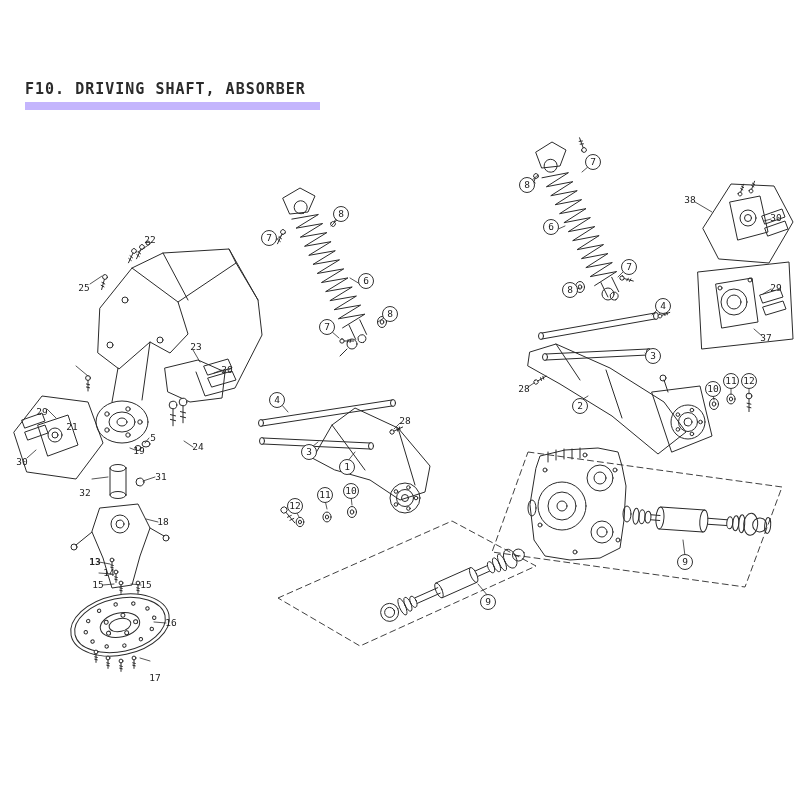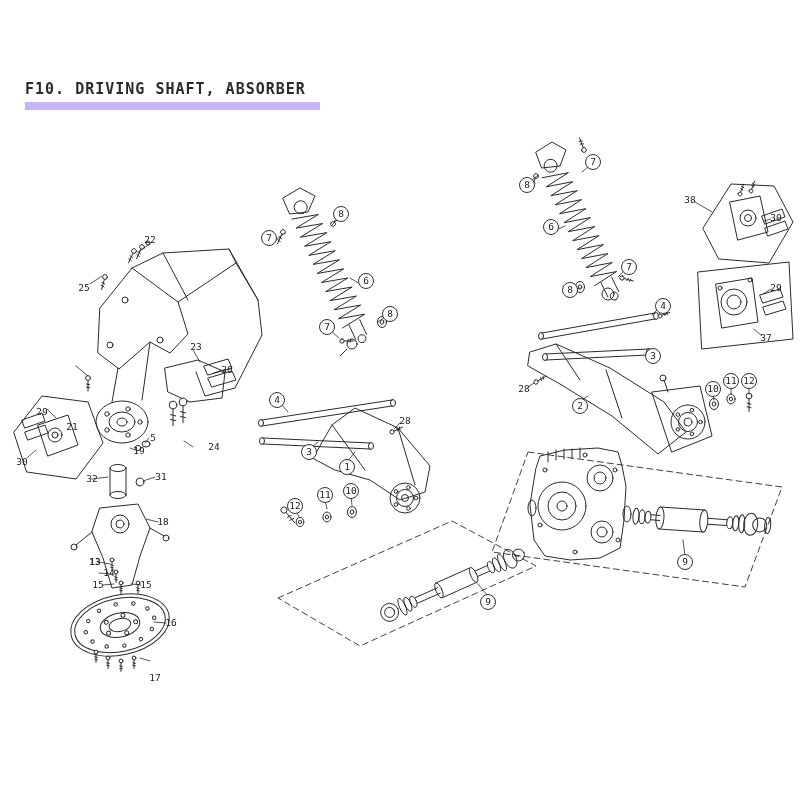--- a/index.html
+++ b/index.html
@@ -396,22 +396,22 @@
   <div id="callout-layer">
       <span class="plain" style="left: 150px; top: 240px;">22</span>
       <span class="plain" style="left: 84px; top: 288px;">25</span>
       <span class="plain" style="left: 72px; top: 384px; margin-top: 43px;">21</span>
       <span class="plain" style="left: 196px; top: 347px;">23</span>
       <span class="plain" style="left: 227px; top: 370px;">30</span>
       <span class="plain" style="left: 42px; top: 412px;">29</span>
       <span class="plain" style="left: 22px; top: 462px;">30</span>
       <span class="plain" style="left: 153px; top: 438px;">5</span>
       <span class="plain" style="left: 139px; top: 451px;">19</span>
-      <span class="plain" style="left: 198px; top: 447px; margin-left: 16px;">24</span>
-      <span class="plain" style="left: 85px; top: 479px; margin-left: 7px;">32</span>
+      <span class="plain" style="left: 198px; top: 447px;">24</span>
+      <span class="plain" style="left: 85px; top: 493px;">32</span>
       <span class="plain" style="left: 161px; top: 477px;">31</span>
       <span class="plain" style="left: 163px; top: 522px;">18</span>
       <span class="plain" style="left: 95px; top: 562px; font-weight: bold;">13</span>
       <span class="plain" style="left: 109px; top: 573px;">14</span>
       <span class="plain" style="left: 98px; top: 585px;">15</span>
       <span class="plain" style="left: 146px; top: 585px;">15</span>
       <span class="plain" style="left: 171px; top: 623px;">16</span>
       <span class="plain" style="left: 155px; top: 678px;">17</span>
       <span class="circled" style="left: 341px; top: 214px;">8</span>
       <span class="circled" style="left: 269px; top: 238px;">7</span>

